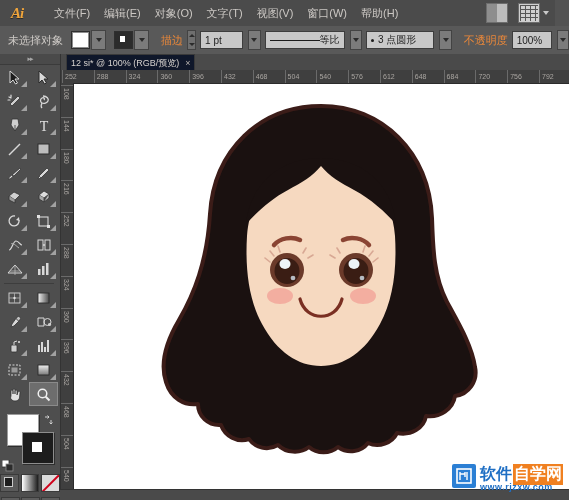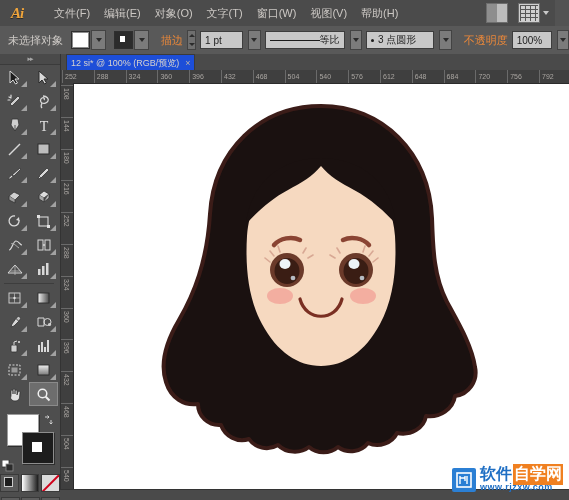--- a/index.html
+++ b/index.html
@@ -148,21 +148,21 @@
   
   .tabstrip {
     position: absolute; left: 60px; top: 54px;
     width: 509px; height: 16px;
     background: #4a4a4a;
     border-bottom: 1px solid #333;
   }
   .doctab {
     position: absolute; left: 6px; top: 0;
     height: 16px;
-    background: #1d4ed8;
+    background: #0f172a;
     border: 1px solid #3a3a3a;
     border-bottom: none;
     display: flex; align-items: center;
     padding: 0 4px;
     gap: 4px;
   }
   .doctab-title { color: #d6d2ce; font-size: 9px; white-space: nowrap; }
   .doctab-close { color: #b5b1ad; font-size: 9px; margin-left: 2px; }
 
   
@@ -320,21 +320,21 @@
   .statusbar {
     position: absolute; left: 60px; bottom: 0;
     width: 509px; height: 10px;
     background: #4a4a4a;
     border-top: 1px solid #333;
   }
 
   
   .watermark {
     position: absolute; right: 6px; bottom: 8px;
-    display: flex; align-items: flex-end;
+    display: flex; align-items: flex-start;
     gap: 4px;
   }
   .wm-badge {
     width: 24px; height: 24px;
     background: #2b7fd4;
     border-radius: 2px;
     display:flex; align-items:center; justify-content:center;
     color:#fff; font-size: 15px; font-weight: bold;
     font-family: "DejaVu Sans", sans-serif;
   }
@@ -358,22 +358,22 @@
 
 <div id="app">
 
   <div class="menubar">
     <div class="ai-logo">Ai</div>
     <div class="menu-items">
       <div class="menu-item">文件(F)</div>
       <div class="menu-item">编辑(E)</div>
       <div class="menu-item">对象(O)</div>
       <div class="menu-item">文字(T)</div>
+      <div class="menu-item">视图(V)</div>
       <div class="menu-item">窗口(W)</div>
-      <div class="menu-item">视图(V)</div>
       <div class="menu-item">帮助(H)</div>
     </div>
     <div class="menubar-right">
       <div class="mb-icon"></div>
       <div class="mb-icon grid"></div>
       <div class="mb-caret"></div>
     </div>
   </div>
 
   <div class="controlbar">

